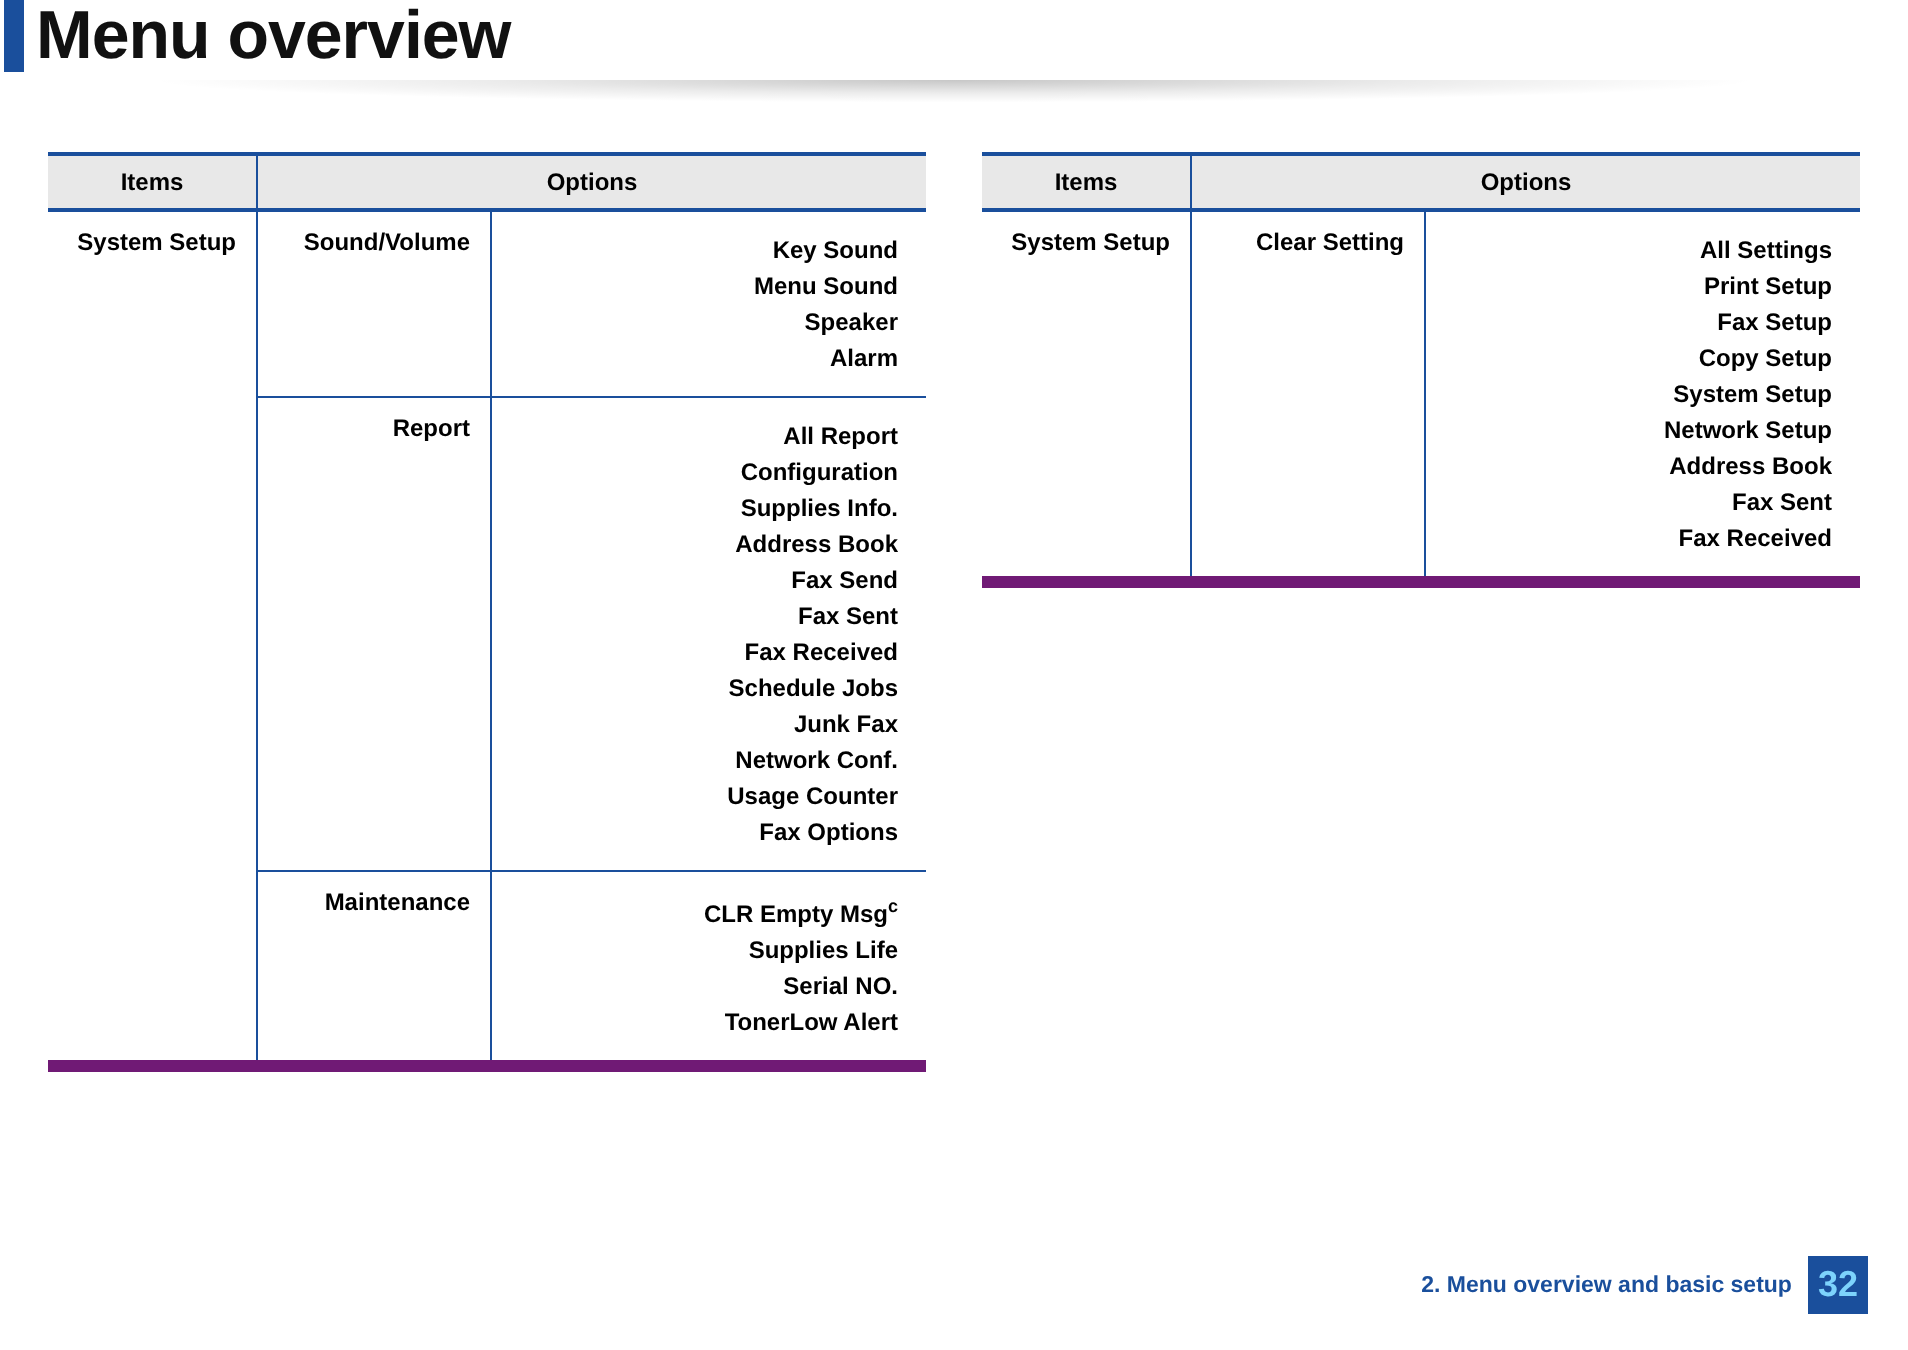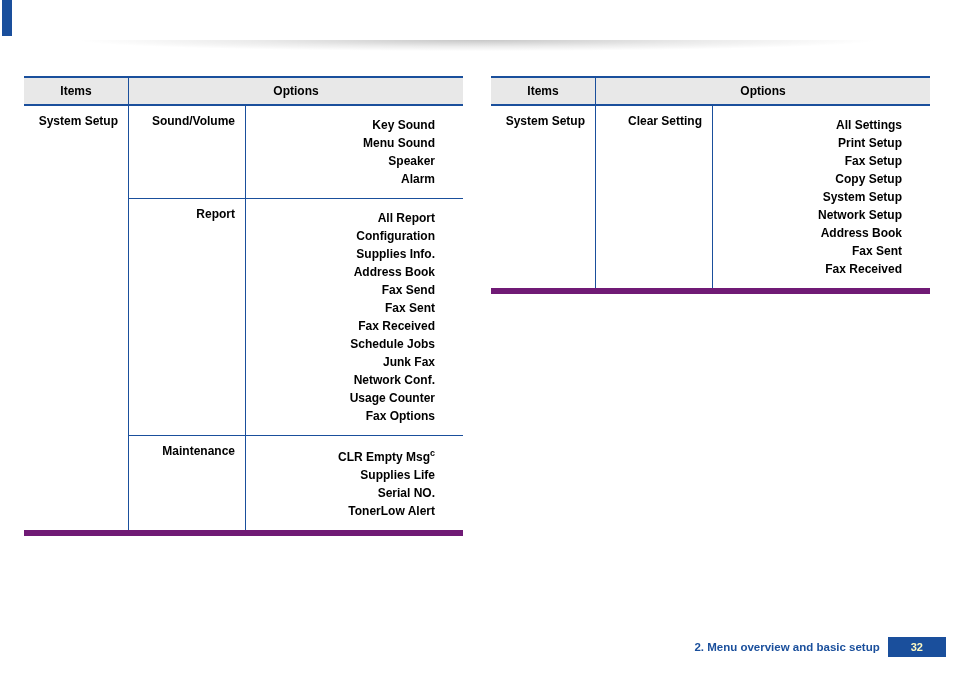--- a/index.html
+++ b/index.html
@@ -91,52 +91,53 @@
   td.subcat {
     width: 96px;
     border-left: 1px solid #1a4f9c;
     white-space: nowrap;
   }
   td.opts {
     border-left: 1px solid #1a4f9c;
   }
   td.opts .opt {
     display: block;
-    margin: 4px 18px;
+    margin: 4px 4px;
   }
   td.opts .opt sup {
     font-size: 9px;
   }
   .footer {
     position: absolute;
-    right: 8px;
+    right: 20px;
     bottom: 18px;
     display: flex;
     align-items: center;
     font-size: 11.5px;
     color: #1a4f9c;
     font-weight: 700;
   }
   .footer .chapter {
     padding-right: 8px;
   }
   .footer .pagebox {
     background: #1a4f9c;
-    color: #fef9c3;
-    padding: 4px 23px;
+    color: #7dd3fc;
+    padding: 4px 5px;
     font-weight: 800;
-    font-size: 11px;
+    font-size: 18px;
   }
 </style>
 </head>
 <body>
 
 <div class="page">
   <div class="title-bar">
     <div class="blue-tab"></div>
+    <h1>Menu overview</h1>
     <div class="title-underline"></div>
   </div>
 
   <div class="content">
     <div class="col">
       <table class="menu">
         <thead>
           <tr>
             <th>Items</th>
             <th colspan="2">Options</th>

